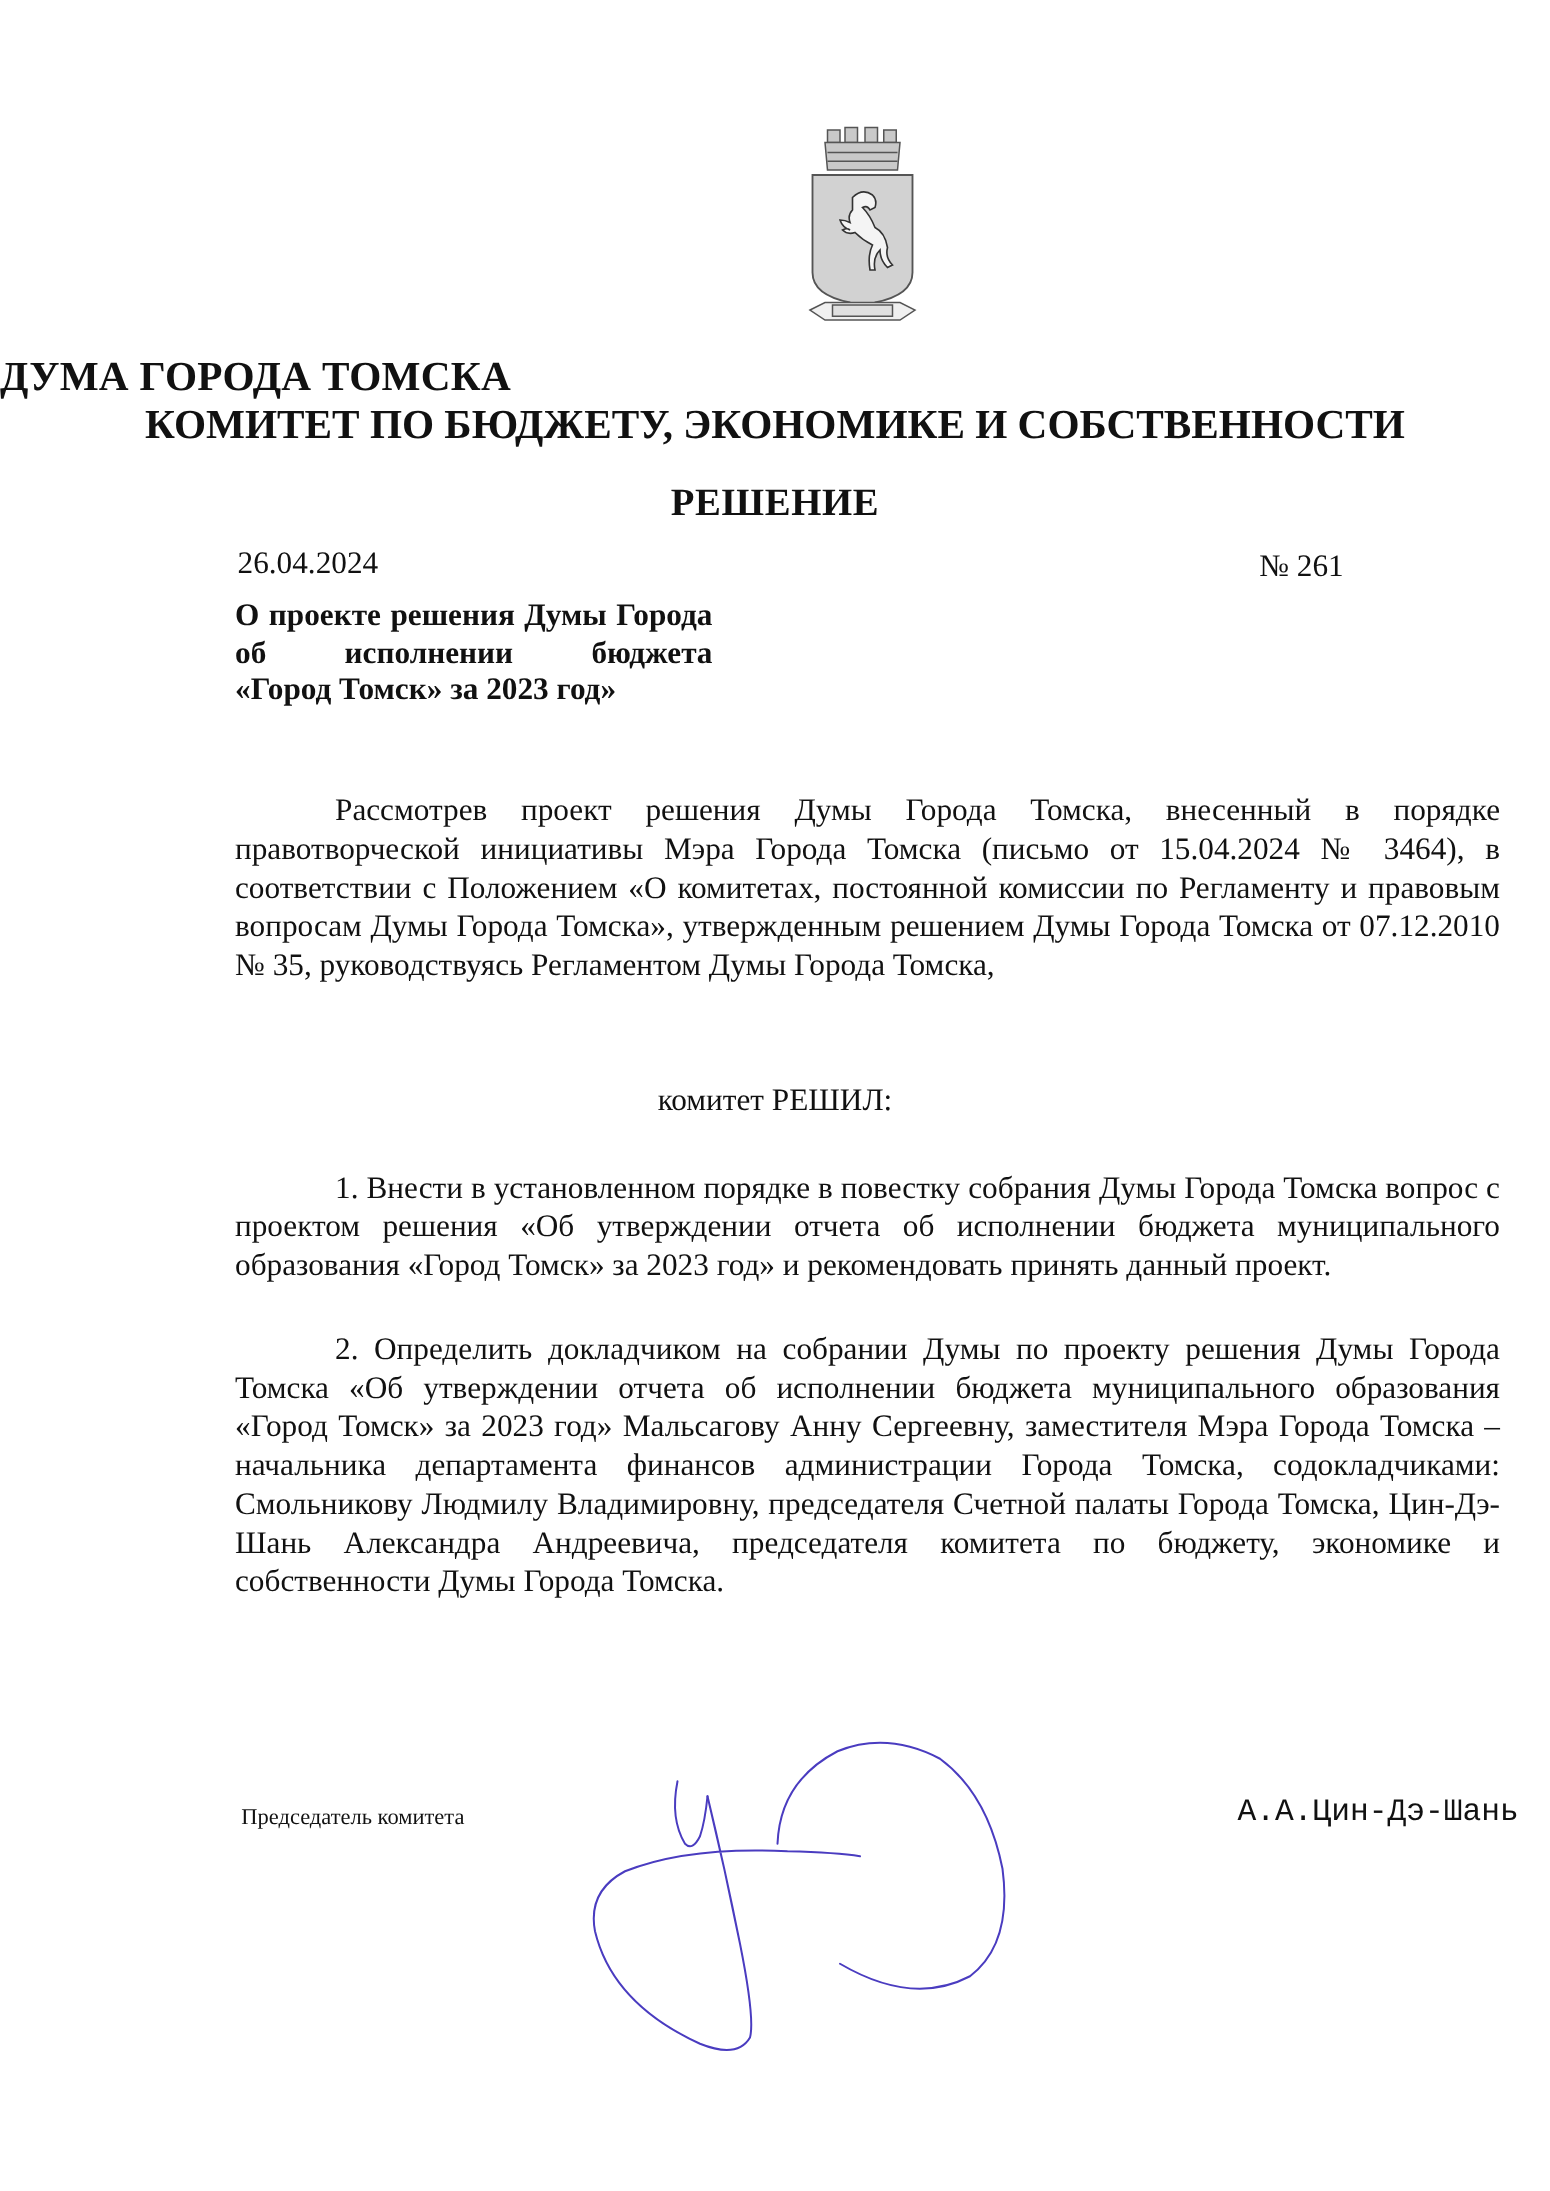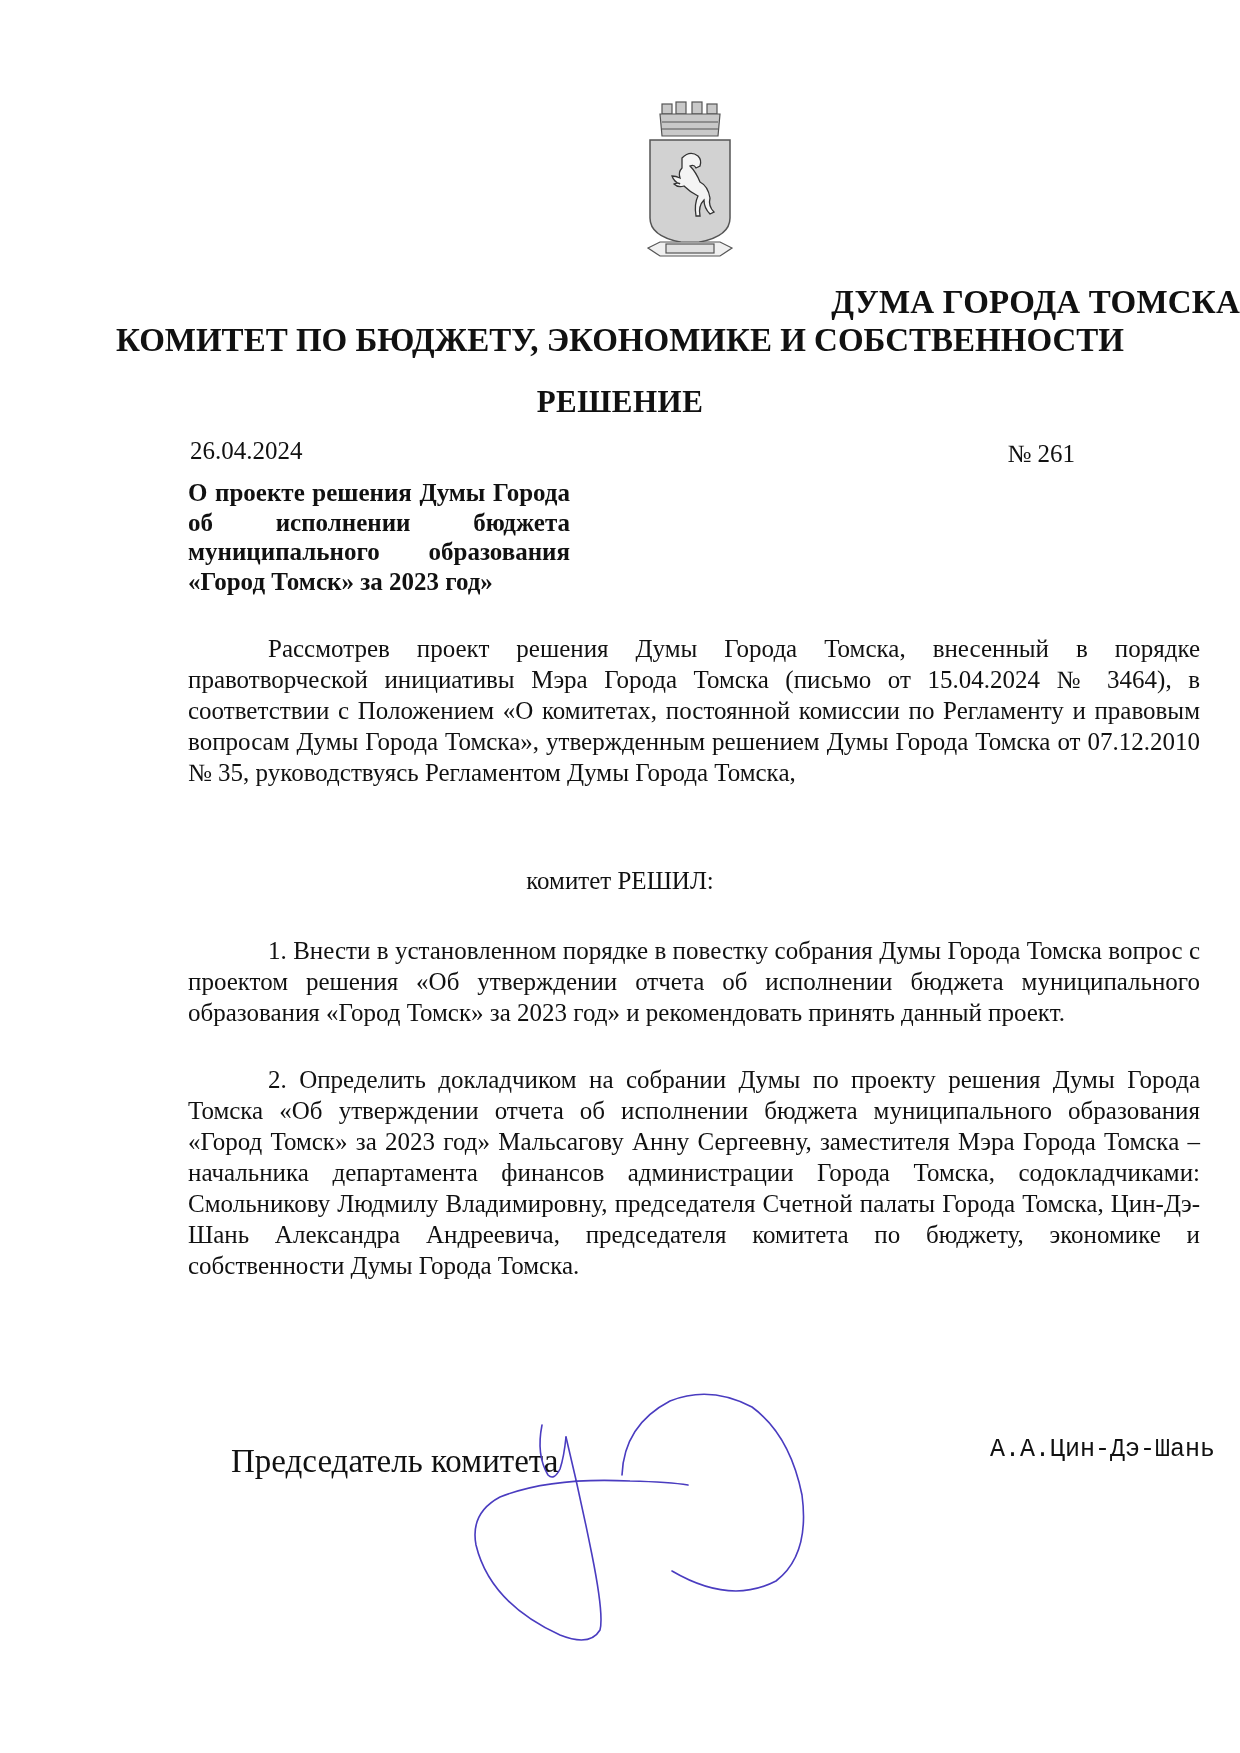--- a/index.html
+++ b/index.html
@@ -1,38 +1,38 @@
 <!DOCTYPE html>
 <html><head>
 <meta charset="utf-8">
 <style>
   html, body { margin: 0; padding: 0; background: #ffffff; }
   body { width: 1240px; height: 1753px; position: relative; overflow: hidden;
          font-family: "Liberation Serif", "DejaVu Serif", serif; color: #111; }
   .abs { position: absolute; }
   .crest { left: 640px; top: 100px; width: 100px; height: 165px; }
-  .h-org { left: 0; width: 1240px; top: 284px; text-align: right;
+  .h-org { left: 0; width: 1240px; top: 284px; text-align: left;
            font-weight: bold; font-size: 33px; letter-spacing: 0.2px; }
   .h-committee { left: 0; width: 1380px; top: 322px; text-align: center;
            font-weight: bold; font-size: 33px; }
   .h-decision { left: 0; width: 1380px; top: 384px; text-align: center;
            font-weight: bold; font-size: 31px; letter-spacing: 0.5px; }
   .date { left: 190px; top: 437px; font-size: 25px; }
   .number { left: 960px; width: 115px; top: 440px; text-align: right; font-size: 25px; }
   .subject { left: 188px; top: 478px; width: 382px; font-weight: bold; font-size: 25px;
              line-height: 29.5px; text-align: justify; text-align-last: left; }
   .subject .line { display: block; text-align: justify; text-align-last: justify; height: 29.5px; }
   .subject .line.last { text-align-last: left; }
   .body { left: 188px; width: 1012px; font-size: 25px; line-height: 31px; }
   .body p { margin: 0; text-align: justify; text-indent: 80px; }
   .p-intro { top: 633px; }
   .resolved { left: 0; width: 1380px; top: 867px; text-align: center; font-size: 25px; }
   .p-item1 { top: 935px; }
   .p-item2 { top: 1064px; }
-  .sig-label { left: 193px; top: 1443px; font-size: 33px; margin-left: 38px; }
+  .sig-label { left: 193px; top: 1443px; font-size: 18px; }
   .sig-name { left: 990px; top: 1435px; font-size: 25px; font-family: Liberation Mono, monospace; }
   .signature { left: 430px; top: 1385px; width: 420px; height: 260px; }
 </style>
 </head>
 <body>
 
 <div class="abs crest">
   <svg width="100" height="165" viewBox="0 0 100 165">
     <g fill="#c9c9c9" stroke="#555" stroke-width="1.2">
       <rect x="22" y="4" width="10" height="10"></rect>
@@ -55,21 +55,20 @@
 <div class="abs h-org">ДУМА ГОРОДА ТОМСКА</div>
 <div class="abs h-committee" style="left:-70px;">КОМИТЕТ ПО БЮДЖЕТУ, ЭКОНОМИКЕ И СОБСТВЕННОСТИ</div>
 <div class="abs h-decision" style="left:-70px;">РЕШЕНИЕ</div>
 
 <div class="abs date">26.04.2024</div>
 <div class="abs number">№ 261</div>
 
 <div class="abs subject">
   <span class="line">О проекте решения Думы Города</span>
   <span class="line">об исполнении бюджета</span>
-  <span class="line">муниципального образования</span>
   <span class="line last">«Город Томск» за 2023 год»</span>
 </div>
 
 <div class="abs body p-intro">
   <p>Рассмотрев проект решения Думы Города Томска, внесенный в порядке правотворческой инициативы Мэра Города Томска (письмо от 15.04.2024 № 3464), в соответствии с Положением «О комитетах, постоянной комиссии по Регламенту и правовым вопросам Думы Города Томска», утвержденным решением Думы Города Томска от 07.12.2010 № 35, руководствуясь Регламентом Думы Города Томска,</p>
 </div>
 
 <div class="abs resolved" style="left:-70px;">комитет РЕШИЛ:</div>
 
 <div class="abs body p-item1">

